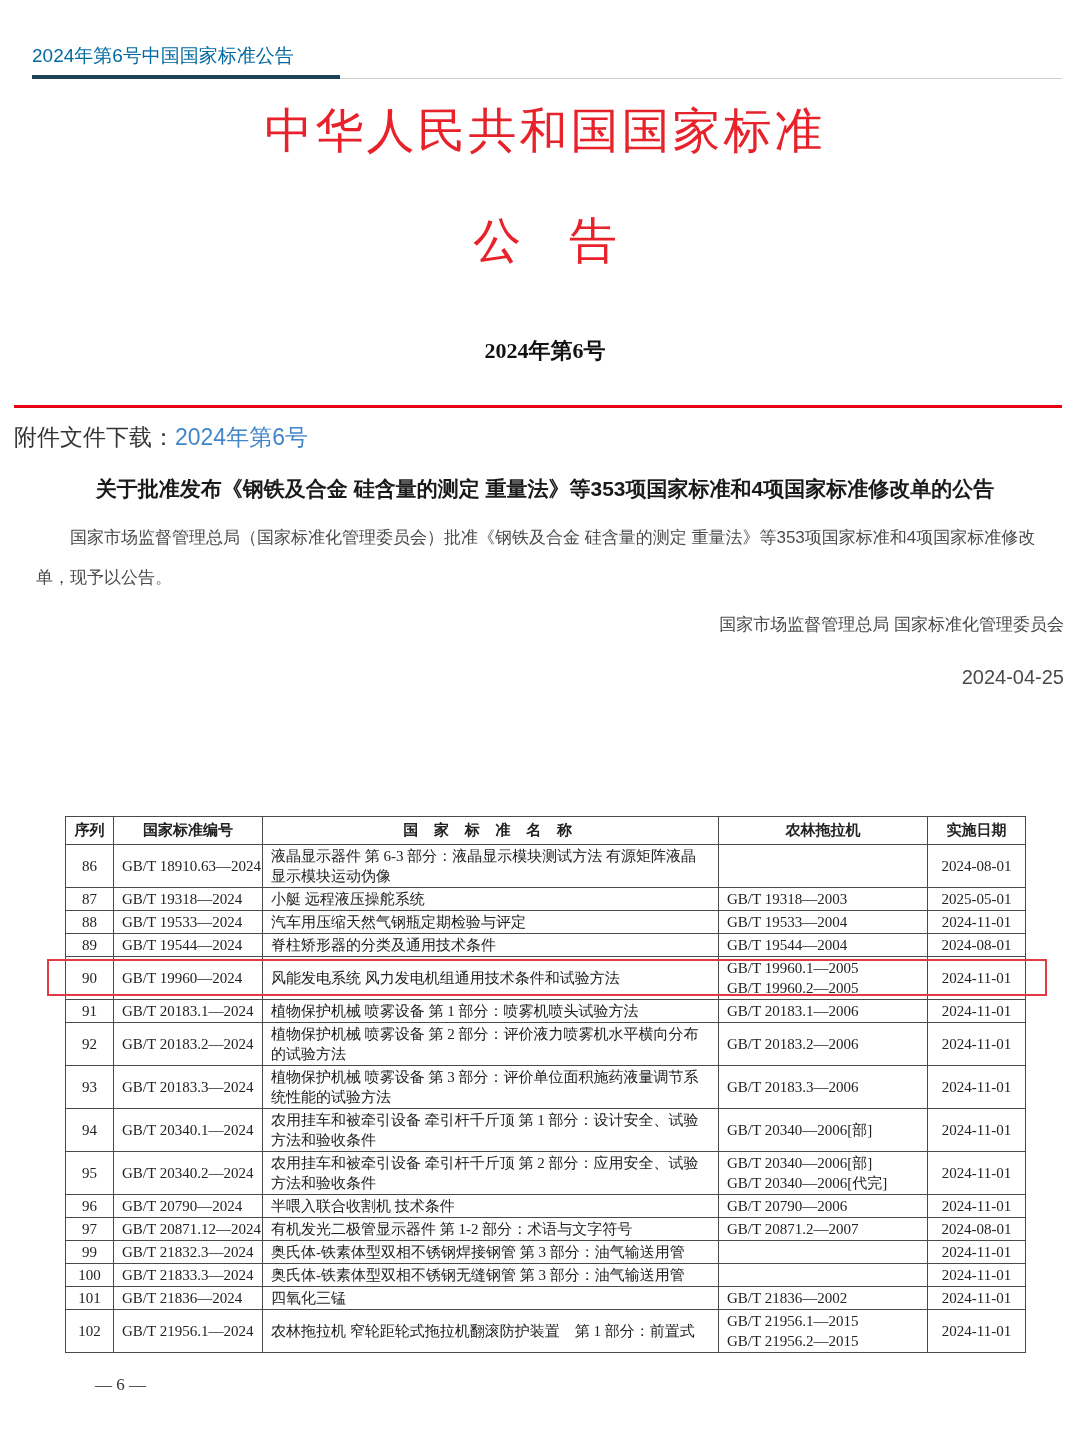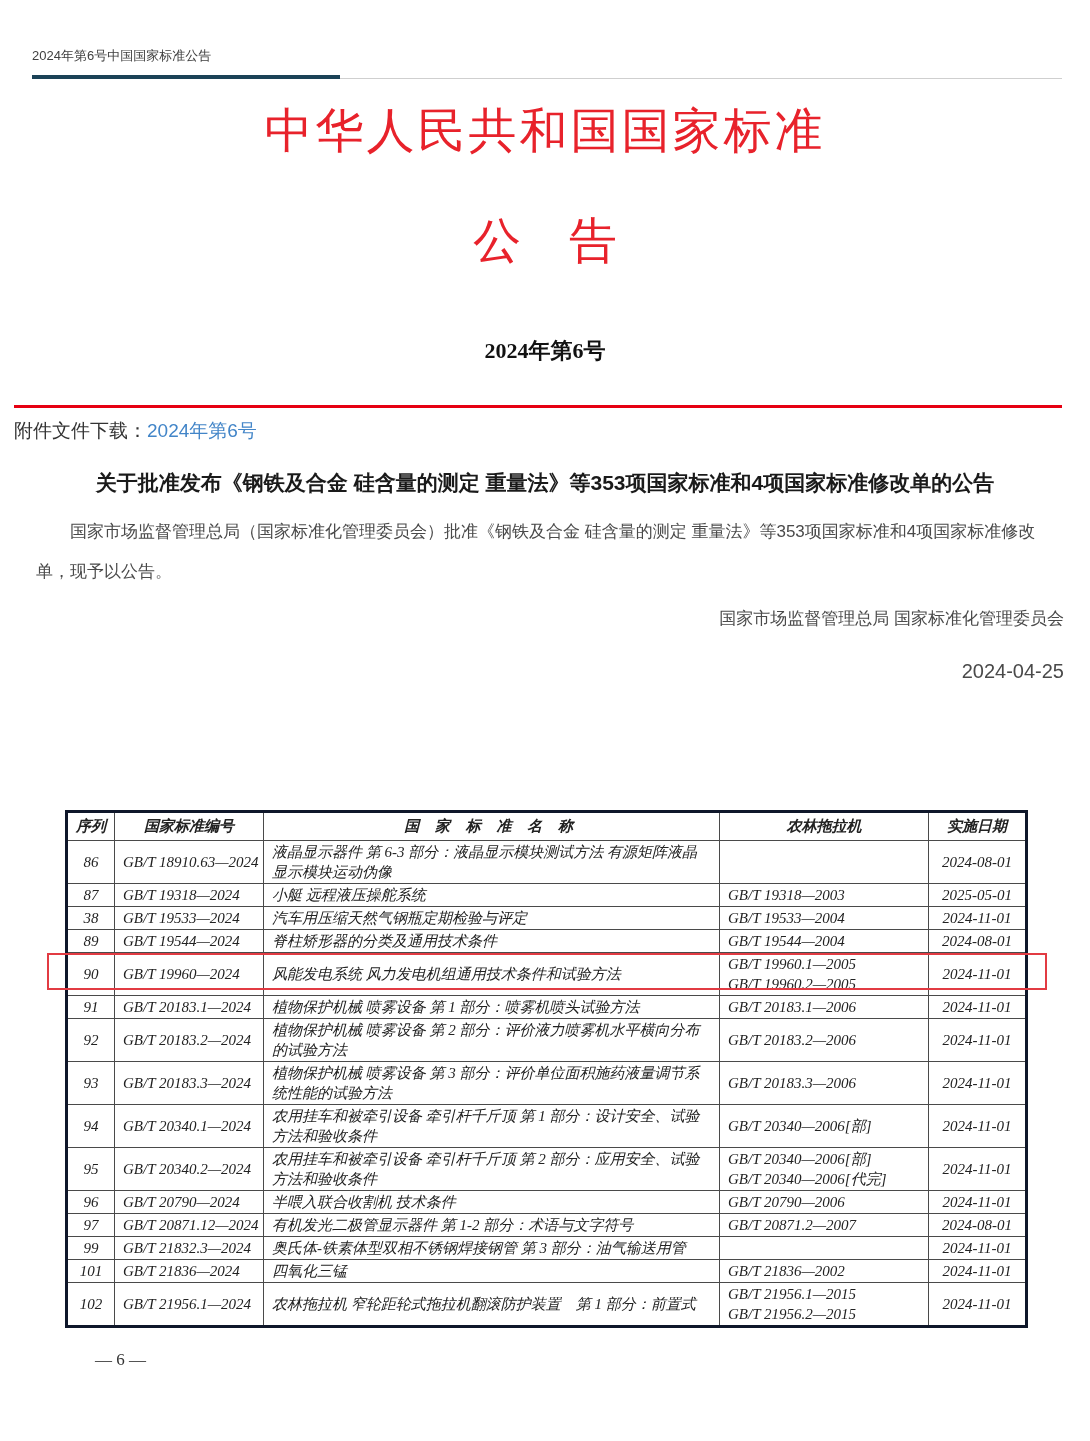--- a/index.html
+++ b/index.html
@@ -10,23 +10,23 @@
     width: 1090px;
     height: 1441px;
     margin: 0 auto;
     background: #ffffff;
     overflow: hidden;
   }
 
   
   .breadcrumb {
     margin: 44px 28px 0 32px;
-    font-size: 13px;
+    font-size: 19px;
     line-height: 24px;
-    color: #404040;
+    color: #0369a1;
   }
   .rule-wrap {
     margin: 10px 28px 0 32px;
     border-bottom: 1px solid #cfcfcf;
     position: relative;
     height: 0;
   }
   .rule-dark {
     position: absolute;
     left: 0; top: -3px;
@@ -62,22 +62,22 @@
     color: #111;
   }
 
   .red-line {
     margin: 40px 28px 0 14px;
     height: 3px;
     background: #e60012;
   }
 
   .attachment {
-    margin: 10px 28px 0 14px;
-    font-size: 19px;
+    margin: 16px 28px 0 14px;
+    font-size: 23px;
     line-height: 26px;
     color: #333;
   }
   .attachment a {
     color: #4285c8;
     text-decoration: none;
   }
 
   .doc-title {
     margin: 24px 30px 0 30px;
@@ -122,21 +122,21 @@
     border-collapse: collapse;
     table-layout: fixed;
     font-family: "Liberation Serif", "DejaVu Serif", serif;
     font-size: 15px;
     color: #222;
   }
   table.std th, table.std td {
     border: 1px solid #4a4a4a;
     vertical-align: middle;
   }
-  table.std { border: 3px solid #0f172a; font-style: italic; }
+  table.std { border: 1px solid #0f172a; }
   table.std thead th {
     font-weight: bold;
     font-size: 15px;
     padding: 4px 2px;
     text-align: center;
   }
   th.col-name-h { letter-spacing: 6px; }
   table.std td {
     padding: 1px 8px;
     line-height: 20px;
@@ -221,21 +221,21 @@
         <td class="cell-date">2024-08-01</td>
       </tr>
           <tr>
         <td class="cell-seq">87</td>
         <td class="cell-code">GB/T 19318—2024</td>
         <td class="cell-name">小艇 远程液压操舵系统</td>
         <td class="cell-replaced">GB/T 19318—2003</td>
         <td class="cell-date">2025-05-01</td>
       </tr>
           <tr>
-        <td class="cell-seq">38</td>
+        <td class="cell-seq">88</td>
         <td class="cell-code">GB/T 19533—2024</td>
         <td class="cell-name">汽车用压缩天然气钢瓶定期检验与评定</td>
         <td class="cell-replaced">GB/T 19533—2004</td>
         <td class="cell-date">2024-11-01</td>
       </tr>
           <tr>
         <td class="cell-seq">89</td>
         <td class="cell-code">GB/T 19544—2024</td>
         <td class="cell-name">脊柱矫形器的分类及通用技术条件</td>
         <td class="cell-replaced">GB/T 19544—2004</td>
@@ -300,20 +300,27 @@
         <td class="cell-date">2024-08-01</td>
       </tr>
           <tr>
         <td class="cell-seq">99</td>
         <td class="cell-code">GB/T 21832.3—2024</td>
         <td class="cell-name">奥氏体-铁素体型双相不锈钢焊接钢管 第 3 部分：油气输送用管</td>
         <td class="cell-replaced"></td>
         <td class="cell-date">2024-11-01</td>
       </tr>
           <tr>
+        <td class="cell-seq">100</td>
+        <td class="cell-code">GB/T 21833.3—2024</td>
+        <td class="cell-name">奥氏体-铁素体型双相不锈钢无缝钢管 第 3 部分：油气输送用管</td>
+        <td class="cell-replaced"></td>
+        <td class="cell-date">2024-11-01</td>
+      </tr>
+          <tr>
         <td class="cell-seq">101</td>
         <td class="cell-code">GB/T 21836—2024</td>
         <td class="cell-name">四氧化三锰</td>
         <td class="cell-replaced">GB/T 21836—2002</td>
         <td class="cell-date">2024-11-01</td>
       </tr>
           <tr>
         <td class="cell-seq">102</td>
         <td class="cell-code">GB/T 21956.1—2024</td>
         <td class="cell-name">农林拖拉机 窄轮距轮式拖拉机翻滚防护装置　第 1 部分：前置式</td>

